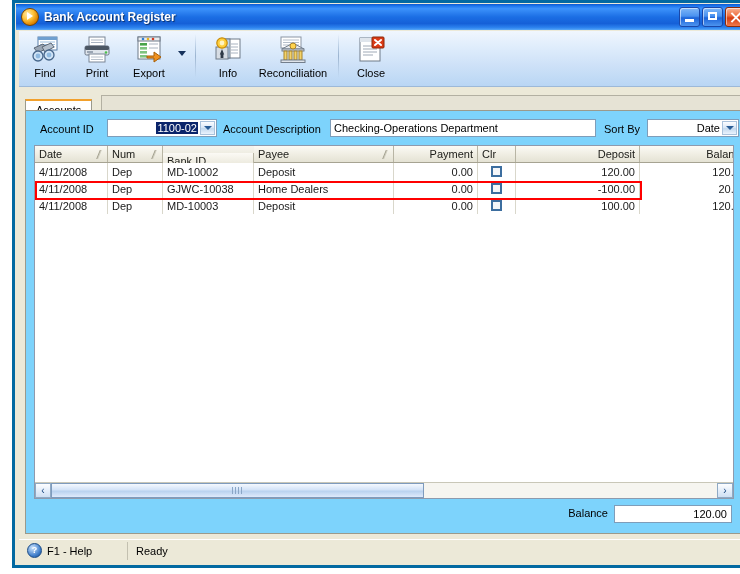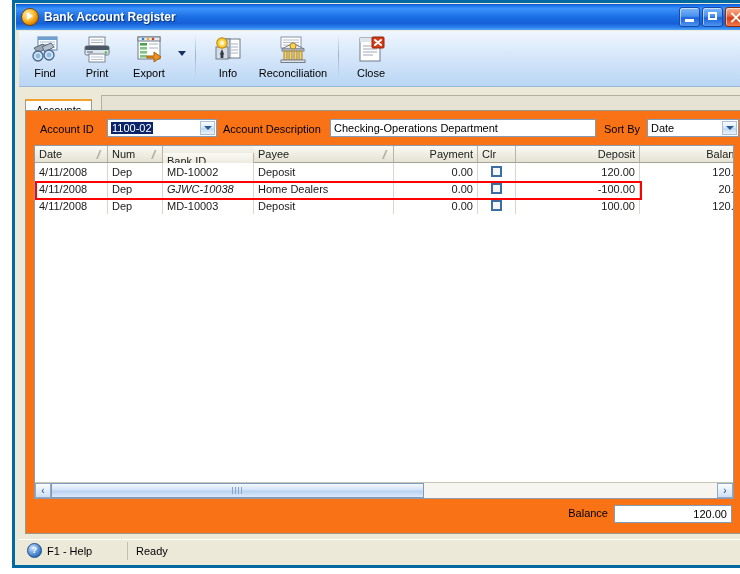--- a/index.html
+++ b/index.html
@@ -92,31 +92,31 @@
     position:absolute;left:0;top:0;height:19px;padding:2px 10px 0 10px;
     background:#ffffff;border:1px solid #9a9a8c;border-top:2px solid #f2a02b;
     border-bottom:none;box-sizing:border-box;font-size:11px;line-height:15px;margin-top:7px;
   }
   #tab-rest{
     position:absolute;left:76px;top:3px;right:0;height:16px;
     background:#e6e3d5;border:1px solid #b3b0a2;border-bottom:none;box-sizing:border-box;
   }
   #tabpage{
     position:absolute;left:6px;top:23px;width:716px;height:424px;
-    background:#f97316;border:1px solid #9a9a8c;box-sizing:border-box;
+    background:#7dd3fc;border:1px solid #9a9a8c;box-sizing:border-box;
   }
   
   #filter-row{position:absolute;left:8px;top:8px;right:8px;height:22px;}
   .fl{position:absolute;font-size:11px;line-height:18px;color:#000;}
   .field{
     position:absolute;height:18px;background:#fff;border:1px solid #7f9db9;
     box-sizing:border-box;font-size:11px;line-height:16px;padding:0 3px;
     white-space:nowrap;overflow:hidden;
   }
-  .combo{padding-right:18px;}
+  .combo{padding-right:18px;text-align:right;}
   .combo .arrowbox{
     position:absolute;right:1px;top:1px;width:15px;height:14px;
     background:linear-gradient(to bottom,#fcfdff,#dce9f7 45%,#c3d9ee 55%,#eaf3fd);
     border:1px solid #a9c2dc;box-sizing:border-box;
     display:flex;align-items:center;justify-content:center;
   }
   .combo .arrowbox i{border-left:4px solid transparent;border-right:4px solid transparent;border-top:4px solid #2a5d96;display:block;}
   .selected-text{background:#0a246a;color:#fff;padding:0 1px;}
 
   
@@ -444,21 +444,21 @@
                 <span>120.00</span>
               </div>
             </div>
             <div class="grow">
               <div class="gcell" style="width: 73px; flex: 0 0 73px;">
                 <span>4/11/2008</span>
               </div>
               <div class="gcell" style="width: 55px; flex: 0 0 55px;">
                 <span>Dep</span>
               </div>
-              <div class="gcell" style="width: 91px; flex: 0 0 91px; font-style: italic;">
+              <div class="gcell" style="width: 91px; flex: 0 0 91px;">
                 <span>GJWC-10038</span>
               </div>
               <div class="gcell" style="width: 140px; flex: 0 0 140px;">
                 <span>Home Dealers</span>
               </div>
               <div class="gcell right" style="width: 84px; flex: 0 0 84px;">
                 <span>0.00</span>
               </div>
               <div class="gcell center" style="width: 38px; flex: 0 0 38px;">
                 <span class="chk"></span>

